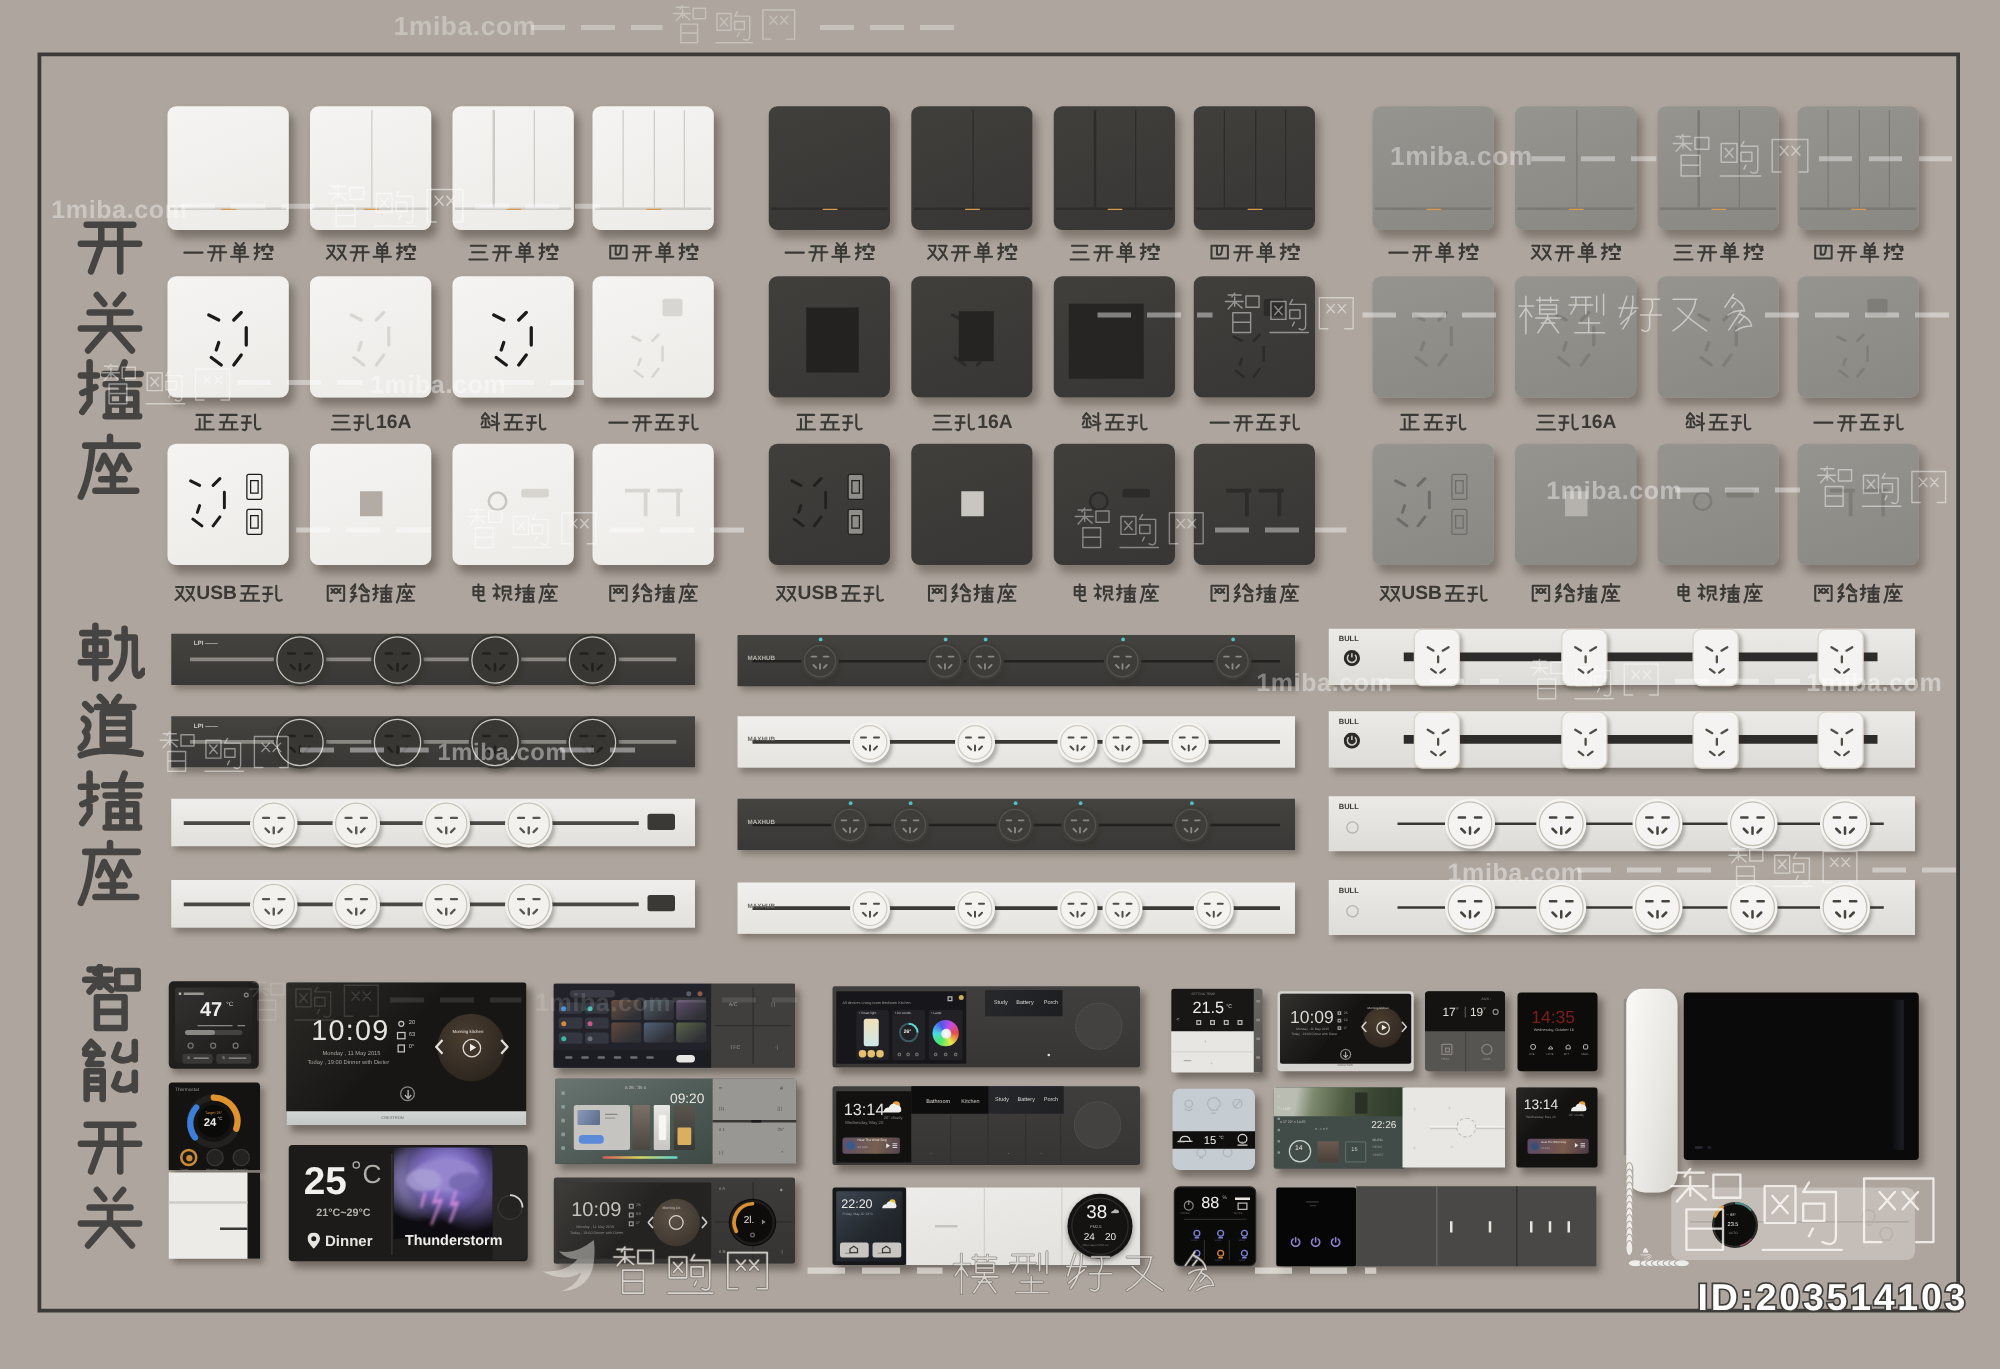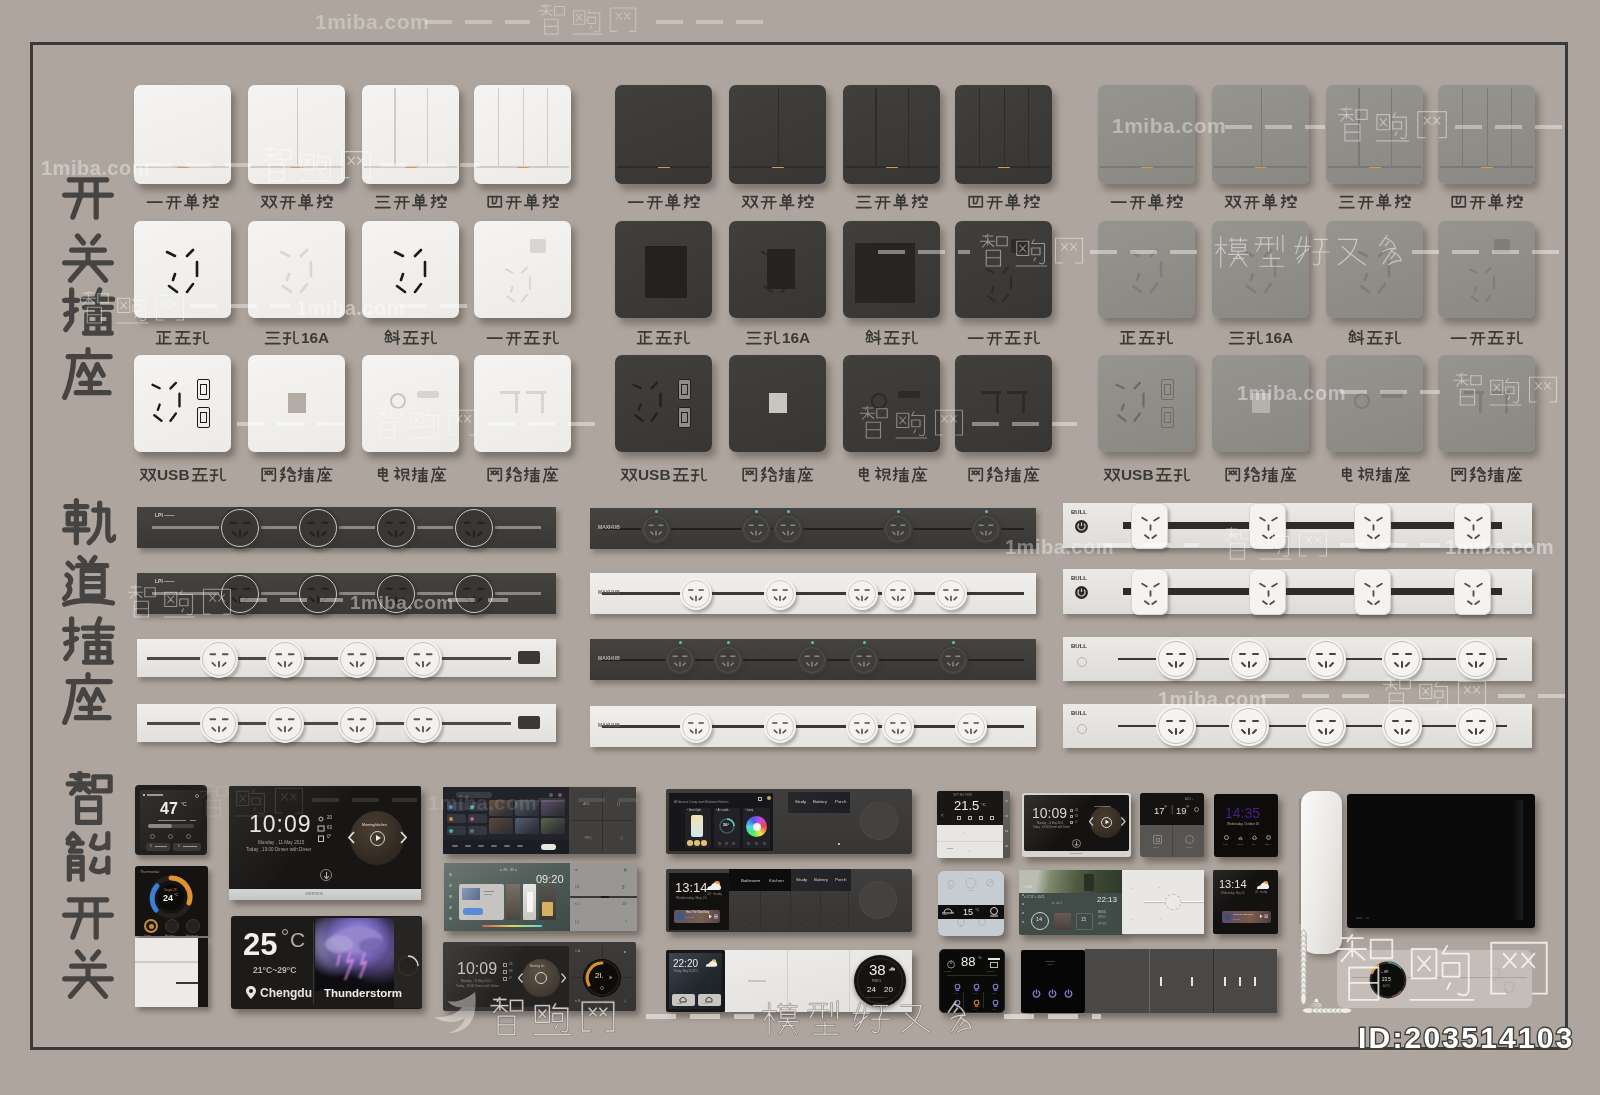--- a/index.html
+++ b/index.html
@@ -1426,21 +1426,21 @@
 <div style="position:absolute;left:305px;top:893px;font-size:3.2px;font-weight:400;color:#6a6764;line-height:1;">CRESTRON</div>
 <div style="position:absolute;left:231px;top:916px;width:191px;height:93px;background:#1c1b1a;border-radius:3px;box-shadow:4px 5px 6px rgba(60,52,45,.5);"></div>
 <div style="position:absolute;left:394px;top:917px;width:28px;height:91px;background:#262524;border-radius:0 3px 3px 0;"></div>
 <div style="position:absolute;left:243px;top:929px;font-size:31px;font-weight:700;color:#f2f0ec;line-height:1;">25</div>
 <div style="position:absolute;left:282px;top:929px;width:6px;height:6px;border-radius:50%;border:1.5px solid #b8b5b0;"></div>
 <div style="position:absolute;left:290px;top:929px;font-size:21px;font-weight:400;color:#b0ada8;line-height:1;">C</div>
 <div style="position:absolute;left:253px;top:966px;font-size:8.6px;font-weight:700;color:#b5b2ad;line-height:1;">21°C~29°C</div>
 <svg width="10" height="13" viewBox="0 0 10 13" style="position:absolute;left:246px;top:986px">
     <path d="M5 0 C8 0 10 2.2 10 5 C10 8 5 13 5 13 C5 13 0 8 0 5 C0 2.2 2 0 5 0 Z M5 3 A2 2 0 1 0 5 7 A2 2 0 1 0 5 3" fill="#e8e5e0"></path>
   </svg>
-<div style="position:absolute;left:260px;top:987px;font-size:12px;font-weight:700;color:#e8e5e0;line-height:1;">Chengdu</div>
+<div style="position:absolute;left:260px;top:987px;font-size:12px;font-weight:700;color:#e8e5e0;line-height:1;">Dinner</div>
 <div style="position:absolute;left:313px;top:923px;width:1.2px;height:81px;background:#3a3836;"></div>
 <div style="position:absolute;left:315px;top:918px;width:79px;height:73px;background:radial-gradient(circle at 55% 28%,#8d7fd0 0 18%,rgba(120,100,190,.85) 32%,rgba(70,60,120,.5) 48%,transparent 60%),radial-gradient(circle at 25% 35%,#9a90c8 0 12%,rgba(130,120,180,.6) 30%,transparent 45%),radial-gradient(circle at 80% 40%,#6a5a9a 0 15%,transparent 50%),#0d0c10;"></div>
 <svg width="79" height="73" viewBox="0 0 79 73" style="position:absolute;left:315px;top:918px;filter:blur(1.2px)">
     <g stroke="#e79ae8" stroke-width="1.6" fill="none">
       <path d="M38 28 L32 44 L38 42 L30 62"></path>
       <path d="M50 34 L46 46 L51 44 L45 60"></path>
       <path d="M25 36 L22 48"></path>
     </g>
     <ellipse cx="42" cy="22" rx="26" ry="13" fill="rgba(150,135,205,.8)"></ellipse>
     <ellipse cx="24" cy="26" rx="14" ry="9" fill="rgba(175,165,215,.7)"></ellipse>
@@ -1749,21 +1749,21 @@
 <div style="position:absolute;left:1176px;top:806px;font-size:9.5px;font-weight:300;color:#e0ddd8;line-height:1;">19</div>
 <div style="position:absolute;left:1186px;top:806px;font-size:3px;font-weight:400;color:#b8b5b0;line-height:1;">°F</div>
 <div style="position:absolute;left:1193.5px;top:806.5px;width:5px;height:5px;border-radius:50%;border:1px solid #8a8784;"></div>
 <div style="position:absolute;left:1172px;top:825px;width:1px;height:32px;background:#464442;"></div>
 <div style="position:absolute;left:1153px;top:835px;width:9px;height:9px;border:1.2px solid #8a8580;border-radius:1px;"></div>
 <div style="position:absolute;left:1155.5px;top:837.5px;width:4px;height:4px;border:1px solid #8a8580;"></div>
 <div style="position:absolute;left:1153px;top:847px;font-size:2.4px;font-weight:400;color:#9a9792;line-height:1;">HEAT</div>
 <div style="position:absolute;left:1184.5px;top:834.5px;width:9px;height:9px;border-radius:50%;border:1.2px solid #8a8580;"></div>
 <div style="position:absolute;left:1186px;top:847px;font-size:2.4px;font-weight:400;color:#9a9792;line-height:1;">COOL</div>
 <div style="position:absolute;left:1214px;top:794px;width:64px;height:63px;background:#0d0c0b;border-radius:3px;box-shadow:4px 5px 6px rgba(60,52,45,.5);"></div>
-<div style="position:absolute;left:1225px;top:806px;font-size:14px;font-weight:300;color:#4c1d95;line-height:1;">14:35</div>
+<div style="position:absolute;left:1225px;top:806px;font-size:14px;font-weight:300;color:#7f1d1d;line-height:1;">14:35</div>
 <div style="position:absolute;left:1227px;top:823px;font-size:3px;font-weight:400;color:#b0ada8;line-height:1;">Wednesday, October 16</div>
 <svg width="5" height="5" viewBox="0 0 6 6" style="position:absolute;left:1224px;top:835px">
     <g stroke="#c8c5c0" stroke-width=".9" fill="none">
       <circle cx="3" cy="3" r="2.4"></circle>
     </g>
   </svg>
 <div style="position:absolute;left:1223px;top:843px;font-size:2.2px;font-weight:400;color:#8a8784;line-height:1;">LIVE</div>
 <svg width="5" height="5" viewBox="0 0 6 6" style="position:absolute;left:1238px;top:835px">
     <g stroke="#c8c5c0" stroke-width=".9" fill="none">
       <path d="M1 5 Q3 0 5 5 Z"></path>
@@ -1779,21 +1779,21 @@
 <svg width="5" height="5" viewBox="0 0 6 6" style="position:absolute;left:1266px;top:835px">
     <g stroke="#c8c5c0" stroke-width=".9" fill="none">
       <rect x="1" y="1" width="4" height="4" rx=".8"></rect>
     </g>
   </svg>
 <div style="position:absolute;left:1265px;top:843px;font-size:2.2px;font-weight:400;color:#8a8784;line-height:1;">MEAL</div>
 <div style="position:absolute;left:1019px;top:870px;width:105px;height:65px;background:#414c48;border-radius:2px;box-shadow:4px 5px 6px rgba(60,52,45,.5);"></div>
 <div style="position:absolute;left:1019px;top:870px;width:105px;height:23px;background:linear-gradient(100deg,#b9bdb2 0 18%,#7e8a6e 30%,#4e5a40 55%,#3a4632 75%,#2e3a2a);"></div>
 <div style="position:absolute;left:1084px;top:874px;width:10px;height:17px;background:#2a3026;border-radius:1px;"></div>
 <div style="position:absolute;left:1024px;top:886px;font-size:2.8px;font-weight:400;color:#e8e5e0;line-height:1;">&gt; LIVE</div>
-<div style="position:absolute;left:1097px;top:896px;font-size:8px;font-weight:300;color:#e8e5e0;line-height:1;">22:13</div>
+<div style="position:absolute;left:1097px;top:896px;font-size:8px;font-weight:300;color:#e8e5e0;line-height:1;">22:26</div>
 <div style="position:absolute;left:1024px;top:896px;font-size:2.8px;font-weight:400;color:#c8c5c0;line-height:1;">n 17 22°   c 10:25</div>
 <div style="position:absolute;left:1052px;top:902px;font-size:2.8px;font-weight:400;color:#b8b5b0;line-height:1;">o : = n #</div>
 <div style="position:absolute;left:1022px;top:876px;width:2.4px;height:2.4px;background:rgba(200,210,205,.5);border-radius:.5px;"></div>
 <div style="position:absolute;left:1022px;top:885px;width:2.4px;height:2.4px;background:rgba(200,210,205,.5);border-radius:.5px;"></div>
 <div style="position:absolute;left:1022px;top:894px;width:2.4px;height:2.4px;background:rgba(200,210,205,.5);border-radius:.5px;"></div>
 <div style="position:absolute;left:1022px;top:903px;width:2.4px;height:2.4px;background:rgba(200,210,205,.5);border-radius:.5px;"></div>
 <div style="position:absolute;left:1022px;top:912px;width:2.4px;height:2.4px;background:rgba(200,210,205,.5);border-radius:.5px;"></div>
 <div style="position:absolute;left:1022px;top:921px;width:2.4px;height:2.4px;background:rgba(200,210,205,.5);border-radius:.5px;"></div>
 <div style="position:absolute;left:1031px;top:912px;width:18px;height:18px;border-radius:50%;border:1.2px solid #c8d0cc;"></div>
 <div style="position:absolute;left:1036px;top:917px;font-size:5.5px;font-weight:400;color:#e8e5e0;line-height:1;">14</div>

